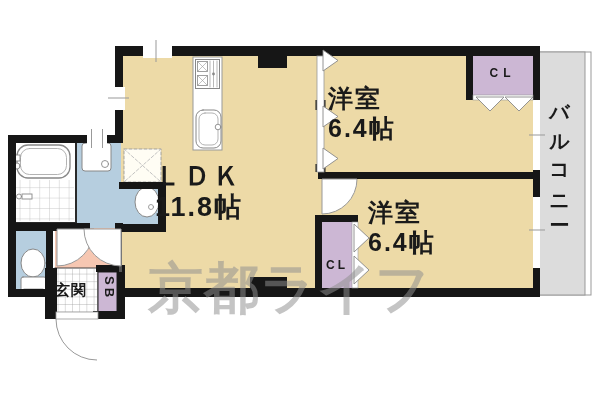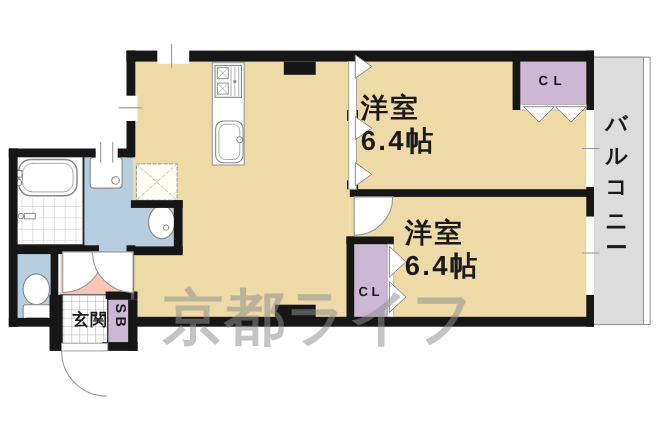--- a/index.html
+++ b/index.html
@@ -11,21 +11,21 @@
   .lbl{position:absolute;z-index:5;}
   .room-label{text-align:left;font-weight:600;}
   .ldk-label{left:155px;top:161px;width:162px;font-size:27px;line-height:31px;letter-spacing:2px;}
   .room1-label{left:328px;top:83px;width:152px;font-size:25px;line-height:30px;letter-spacing:2px;}
   .room2-label{left:368px;top:197px;width:152px;font-size:25px;line-height:30px;letter-spacing:2px;}
   .balcony-label{left:547px;top:90px;height:210px;writing-mode:vertical-rl;font-size:20px;
     letter-spacing:8px;font-weight:600;}
   .cl1-label{left:472px;top:66px;width:61px;text-align:center;font-size:12px;letter-spacing:5px;font-weight:600;}
   .cl2-label{left:320px;top:258px;width:34px;text-align:center;font-size:12px;letter-spacing:3px;font-weight:600;}
   .sb-label{left:99px;top:276px;width:18px;writing-mode:vertical-rl;font-size:13px;letter-spacing:3px;font-weight:600;text-align:center;}
-  .genkan-label{left:55px;top:281px;width:43px;text-align:right;font-size:15px;font-weight:600;letter-spacing:1px;}
+  .genkan-label{left:55px;top:281px;width:43px;text-align:left;font-size:15px;font-weight:600;letter-spacing:1px;}
   .watermark{left:148px;top:252px;font-size:55px;font-weight:bold;letter-spacing:1px;
     color:#8f8f8f;opacity:0.52;white-space:nowrap;z-index:9;}
 </style>
 </head>
 <body>
 
 <div id="stage">
 
 <svg id="plan-svg" width="600" height="400" viewBox="0 0 600 400">
   <defs>
@@ -164,20 +164,24 @@
     <path d="M322 179h35a35 35 0 0 1 -35 35z" fill="#fff" stroke="#999" stroke-width="1"></path>
 
     <path d="M57 229h37a37 37 0 0 1 -37 37z" fill="#fff" stroke="#999" stroke-width="1"></path>
     <path d="M121 229H84a37 37 0 0 0 37 37z" fill="#fff" stroke="#999" stroke-width="1"></path>
 
     <rect x="56" y="312" width="42" height="7" fill="#fff" stroke="#999" stroke-width="0.8"></rect>
     <path d="M56 319A41 41 0 0 0 97 360" fill="none" stroke="#999" stroke-width="1"></path>
   </g>
 </svg>
 
+<div class="lbl room-label ldk-label">
+  <div>ＬＤＫ</div>
+  <div>11.8帖</div>
+</div>
 
 <div class="lbl room-label room1-label">
   <div>洋室</div>
   <div>6.4帖</div>
 </div>
 
 <div class="lbl room-label room2-label">
   <div>洋室</div>
   <div>6.4帖</div>
 </div>

